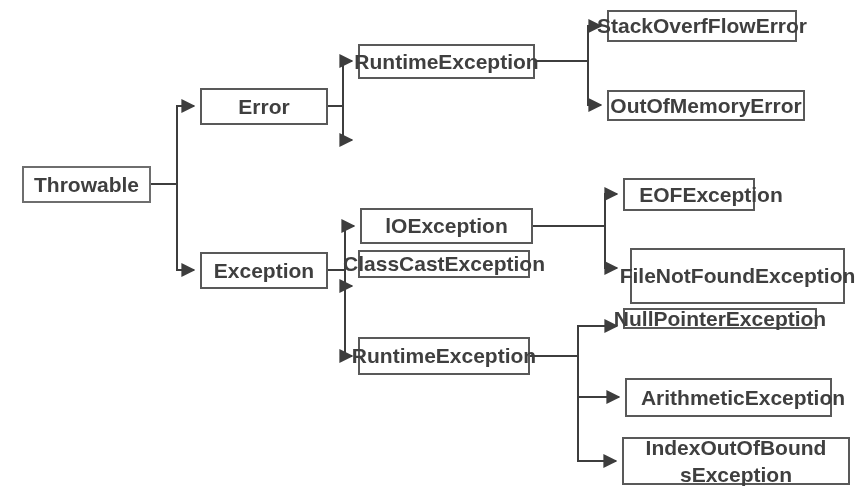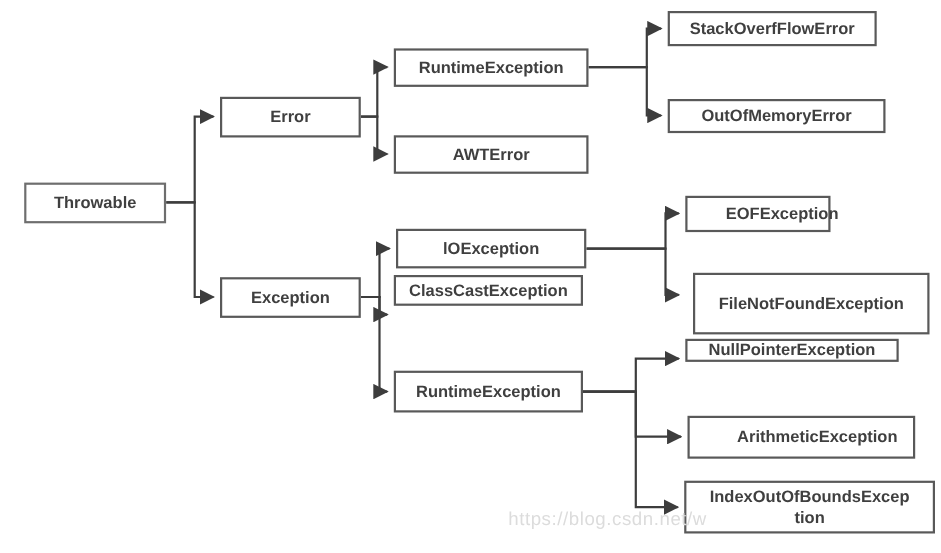--- a/index.html
+++ b/index.html
@@ -11,21 +11,21 @@
     font-family:"Liberation Sans", sans-serif;
   }
   #wires{position:absolute;left:0;top:0;z-index:1;}
   .node{
     position:absolute;
     box-sizing:border-box;
     background:#ffffff;
     border:2px solid #595959;
     color:#3f3f3f;
     font-weight:bold;
-    font-size:15px;
+    font-size:21px;
     display:flex;
     align-items:center;
     justify-content:center;
     text-align:center;
     z-index:2;
   }
   #n-throwable          {left:22px;  top:166px; width:129px; height:37px; border-color:#6e6e6e;}
   #n-error              {left:200px; top:88px;  width:128px; height:37px;}
   #n-exception          {left:200px; top:252px; width:128px; height:37px;}
   #n-vrtul-machine-error{left:358px; top:44px;  width:177px; height:35px;}
@@ -90,27 +90,25 @@
       <path d="M530,356 L578,356 L578,326 L617,326" marker-end="url(#arrow)"></path>
       <path d="M530,356 L578,356 L578,397 L619,397" marker-end="url(#arrow)"></path>
       <path d="M530,356 L578,356 L578,461 L616,461" marker-end="url(#arrow)"></path>
     </g>
   </svg>
 
   <div class="node" id="n-throwable">Throwable</div>
   <div class="node" id="n-error">Error</div>
   <div class="node" id="n-exception">Exception</div>
   <div class="node" id="n-vrtul-machine-error">RuntimeException</div>
-  <div class="node" id="n-awt-error">AWTError</div>
   <div class="node" id="n-stack-overfflow-error">StackOverfFlowError</div>
   <div class="node" id="n-out-of-memory-error">OutOfMemoryError</div>
   <div class="node" id="n-io-exception">lOException</div>
   <div class="node" id="n-class-cast-exception">ClassCastException</div>
   <div class="node" id="n-runtime-exception">RuntimeException</div>
   <div class="node" id="n-eof-exception">EOFException</div>
   <div class="node" id="n-file-not-found-exception">FileNotFoundException</div>
   <div class="node" id="n-null-pointer-exception">NullPointerException</div>
   <div class="node" id="n-arithmetic-exception">ArithmeticException</div>
   <div class="node" id="n-index-out-of-bounds-exception">IndexOutOfBoundsException</div>
 
-  <div class="watermark-url">https://blog.csdn.net/w</div>
 
 </div>
 
 </body></html>

